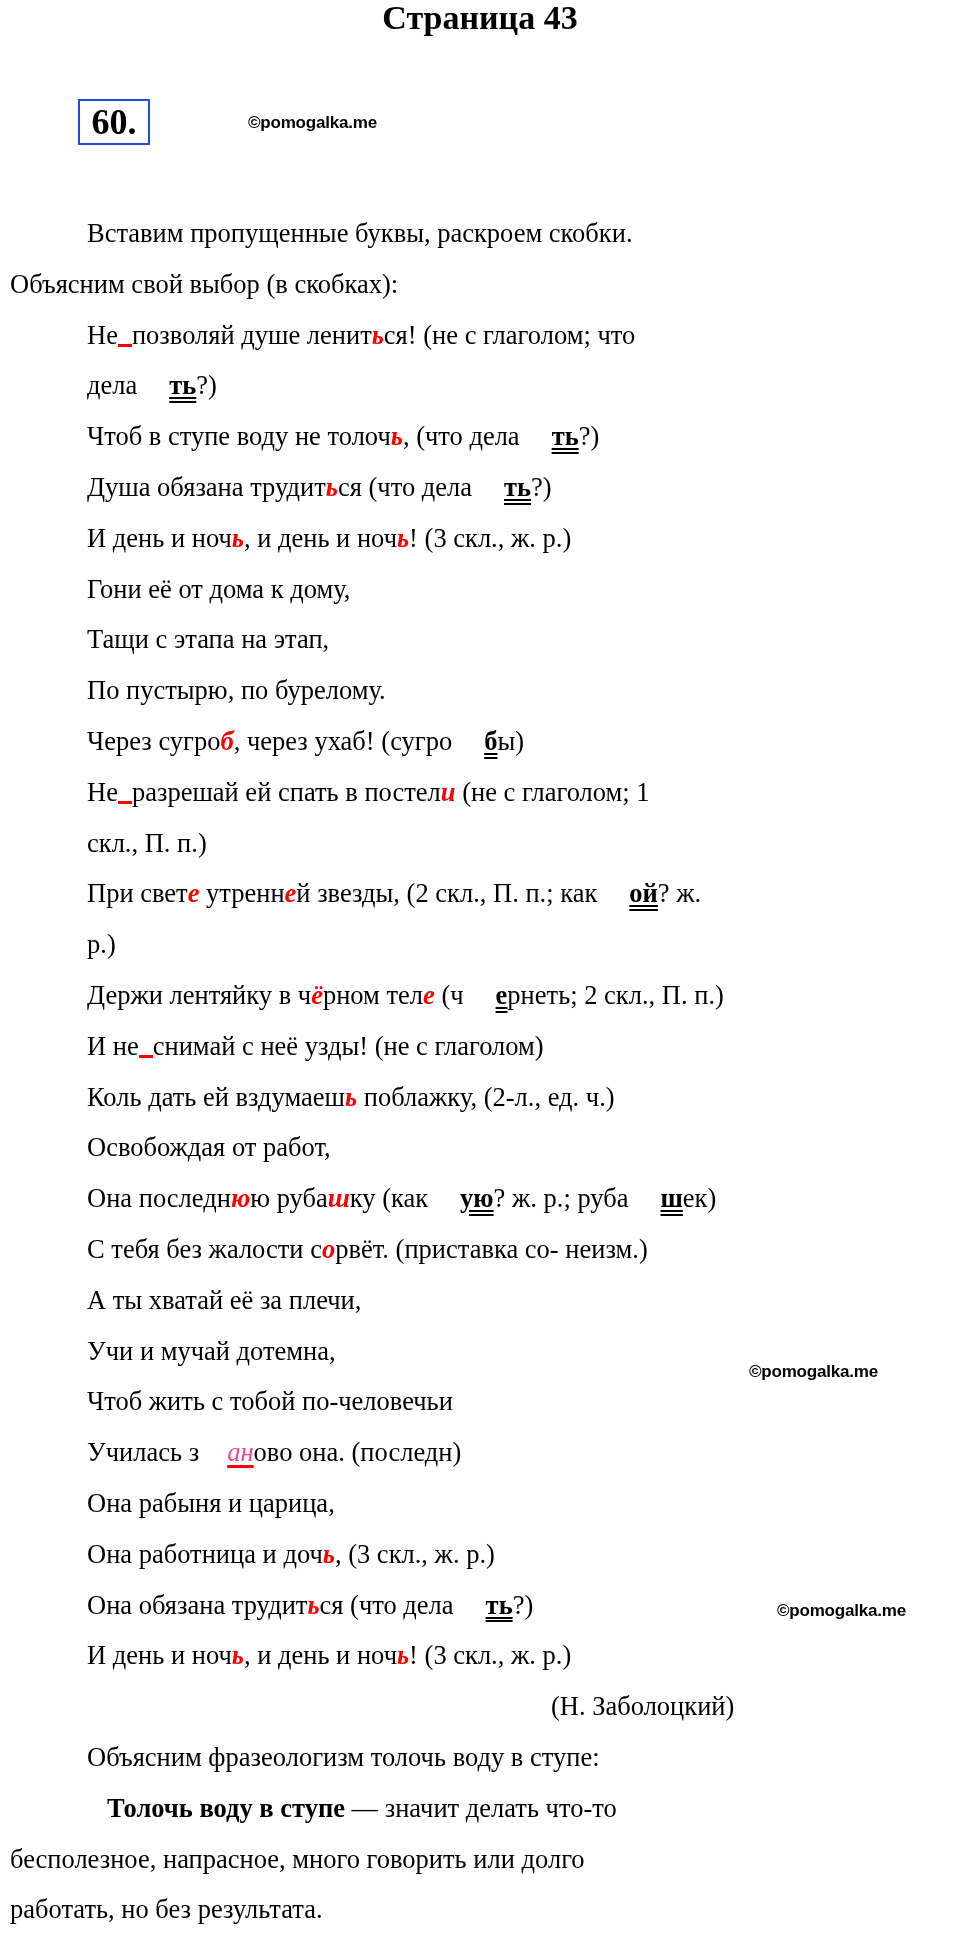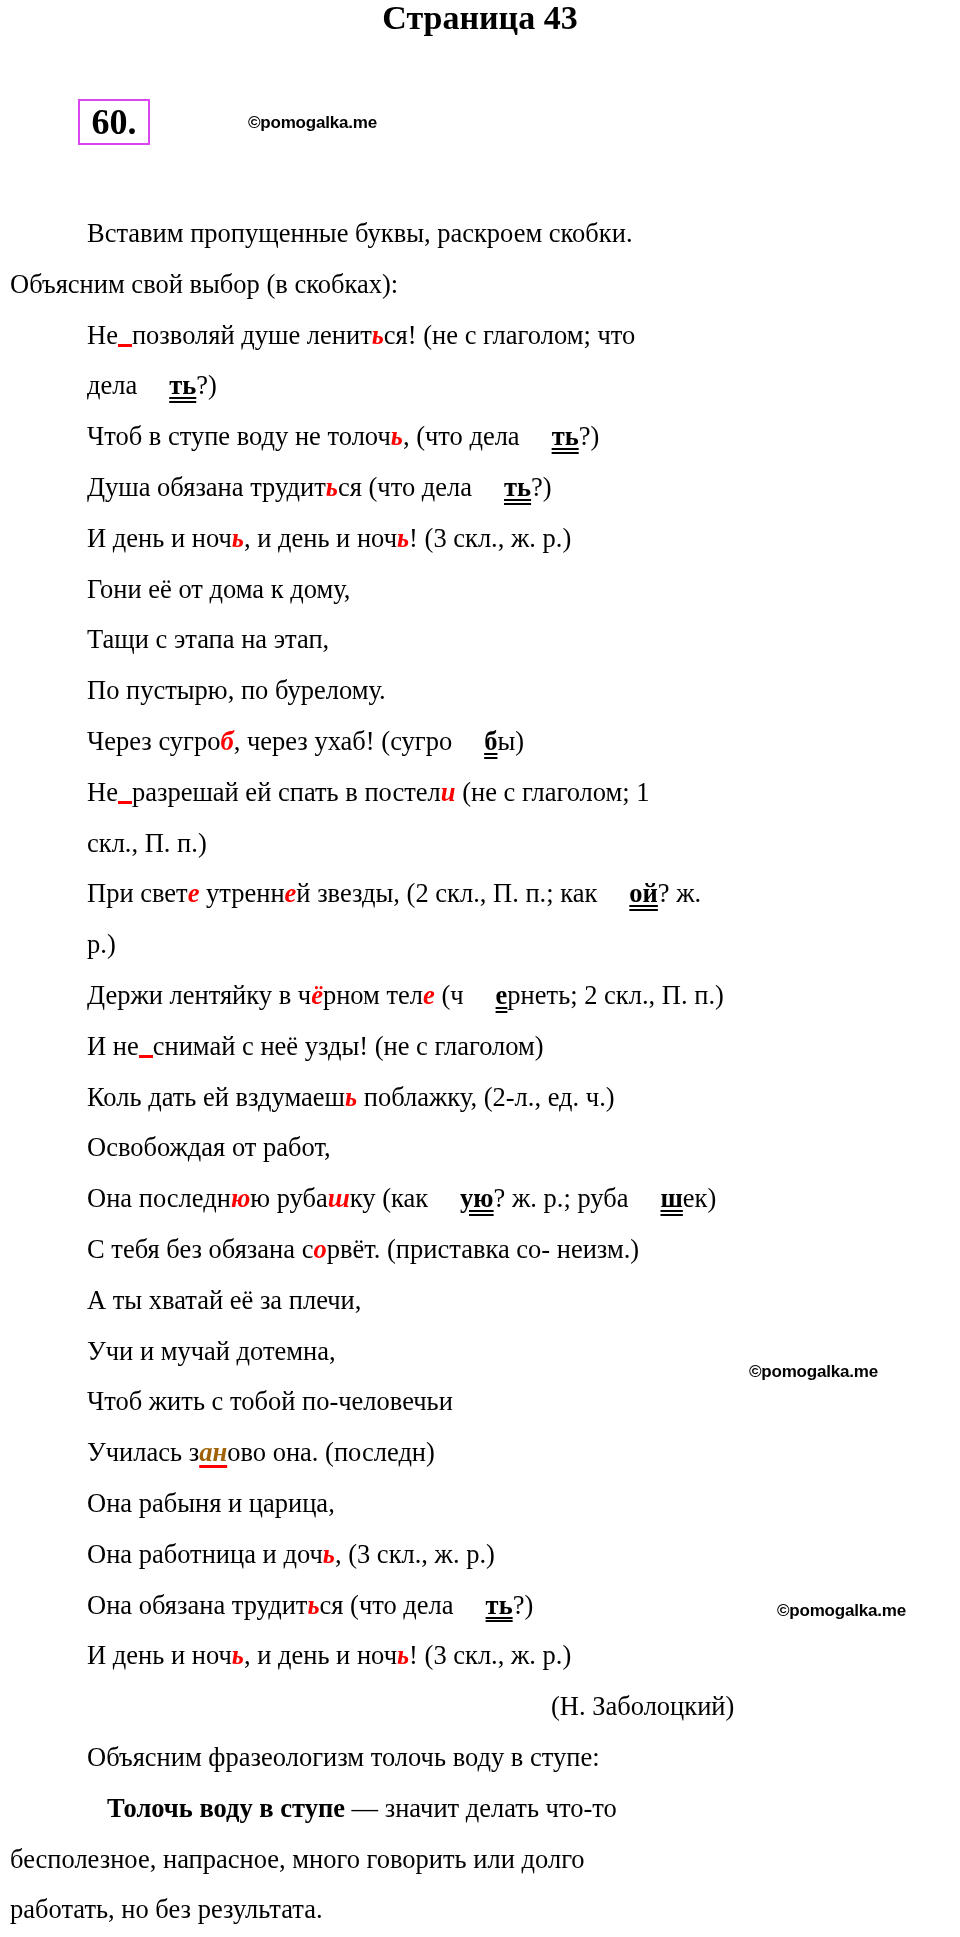--- a/index.html
+++ b/index.html
@@ -1,33 +1,33 @@
 <!DOCTYPE html>
 <html><head>
 <meta charset="utf-8">
 <style>
   html, body { margin: 0; padding: 0; background: #ffffff; }
   body { width: 960px; height: 1937px; position: relative; overflow: hidden;
          font-family: "Liberation Serif", "DejaVu Serif", serif; color: #000; }
   .title { position: absolute; left: 0; top: -2px; width: 960px; text-align: center;
            font-weight: bold; font-size: 34px; line-height: 40px; }
   .task-box { position: absolute; left: 78px; top: 99px; width: 68px; height: 42px;
-              border: 2px solid #d946ef; font-weight: bold; font-size: 36px;
+              border: 2px solid #1d4ed8; font-weight: bold; font-size: 36px;
               line-height: 42px; text-align: center; box-sizing: content-box; }
   .wm { position: absolute; font-family: "Liberation Sans", "DejaVu Sans", sans-serif;
         font-weight: bold; font-size: 17px; line-height: 20px; letter-spacing: -0.2px; }
   .content { position: absolute; left: 8px; top: 208px; width: 960px;
              font-size: 26.5px; line-height: 50.8px; }
   .line { white-space: nowrap; height: 50.8px; }
   .ind0 { padding-left: 2px; }
   .ind1 { padding-left: 79px; }
   .ind-author { padding-left: 543px; }
   .r { color: #ff0000; font-weight: bold; font-style: italic; }
-  .ru { color: #a16207; font-weight: bold; font-style: italic;
-        text-decoration: underline; text-decoration-color: #ff0000; text-decoration-thickness: 3px; text-underline-offset: 4px; }
+  .ru { color: #ec4899; font-weight: normal; font-style: italic;
+        text-decoration: underline; text-decoration-color: #ff0000; text-decoration-thickness: 3px; text-underline-offset: 4px; margin-left: 28px; }
   .gap { display: inline-block; width: 14px; border-bottom: 3px solid #ff0000;
          height: 1px; vertical-align: -3px; }
   .dbl { font-weight: bold; text-decoration: underline double; text-underline-offset: 3px; margin-left: 32px; }
   .b { font-weight: bold; margin-left: 20px; }
 </style>
 </head>
 <body>
 
 <div class="title">Страница 43</div>
 
@@ -52,21 +52,21 @@
       <div class="line ind1"><span>Через сугро</span><span class="r">б</span><span>, через ухаб! (сугро</span><span class="dbl">б</span><span>ы)</span></div>
       <div class="line ind1"><span>Не</span><span class="gap"></span><span>разрешай ей спать в постел</span><span class="r">и</span><span> (не с глаголом; 1</span></div>
       <div class="line ind1"><span>скл., П. п.)</span></div>
       <div class="line ind1"><span>При свет</span><span class="r">е</span><span> утренн</span><span class="r">е</span><span>й звезды, (2 скл., П. п.; как</span><span class="dbl">ой</span><span>? ж.</span></div>
       <div class="line ind1"><span>р.)</span></div>
       <div class="line ind1"><span>Держи лентяйку в ч</span><span class="r">ё</span><span>рном тел</span><span class="r">е</span><span> (ч</span><span class="dbl">е</span><span>рнеть; 2 скл., П. п.)</span></div>
       <div class="line ind1"><span>И не</span><span class="gap"></span><span>снимай с неё узды! (не с глаголом)</span></div>
       <div class="line ind1"><span>Коль дать ей вздумаеш</span><span class="r">ь</span><span> поблажку, (2-л., ед. ч.)</span></div>
       <div class="line ind1"><span>Освобождая от работ,</span></div>
       <div class="line ind1"><span>Она последн</span><span class="r">ю</span><span>ю руба</span><span class="r">ш</span><span>ку (как</span><span class="dbl">ую</span><span>? ж. р.; руба</span><span class="dbl">ш</span><span>ек)</span></div>
-      <div class="line ind1"><span>С тебя без обязана с</span><span class="r">о</span><span>рвёт. (приставка со- неизм.)</span></div>
+      <div class="line ind1"><span>С тебя без жалости с</span><span class="r">о</span><span>рвёт. (приставка со- неизм.)</span></div>
       <div class="line ind1"><span>А ты хватай её за плечи,</span></div>
       <div class="line ind1"><span>Учи и мучай дотемна,</span></div>
       <div class="line ind1"><span>Чтоб жить с тобой по-человечьи</span></div>
       <div class="line ind1"><span>Училась з</span><span class="ru">ан</span><span>ово она. (последн)</span></div>
       <div class="line ind1"><span>Она рабыня и царица,</span></div>
       <div class="line ind1"><span>Она работница и доч</span><span class="r">ь</span><span>, (3 скл., ж. р.)</span></div>
       <div class="line ind1"><span>Она обязана трудит</span><span class="r">ь</span><span>ся (что дела</span><span class="dbl">ть</span><span>?)</span></div>
       <div class="line ind1"><span>И день и ноч</span><span class="r">ь</span><span>, и день и ноч</span><span class="r">ь</span><span>! (3 скл., ж. р.)</span></div>
     </div>
   <div class="line ind-author">(Н. Заболоцкий)</div>

